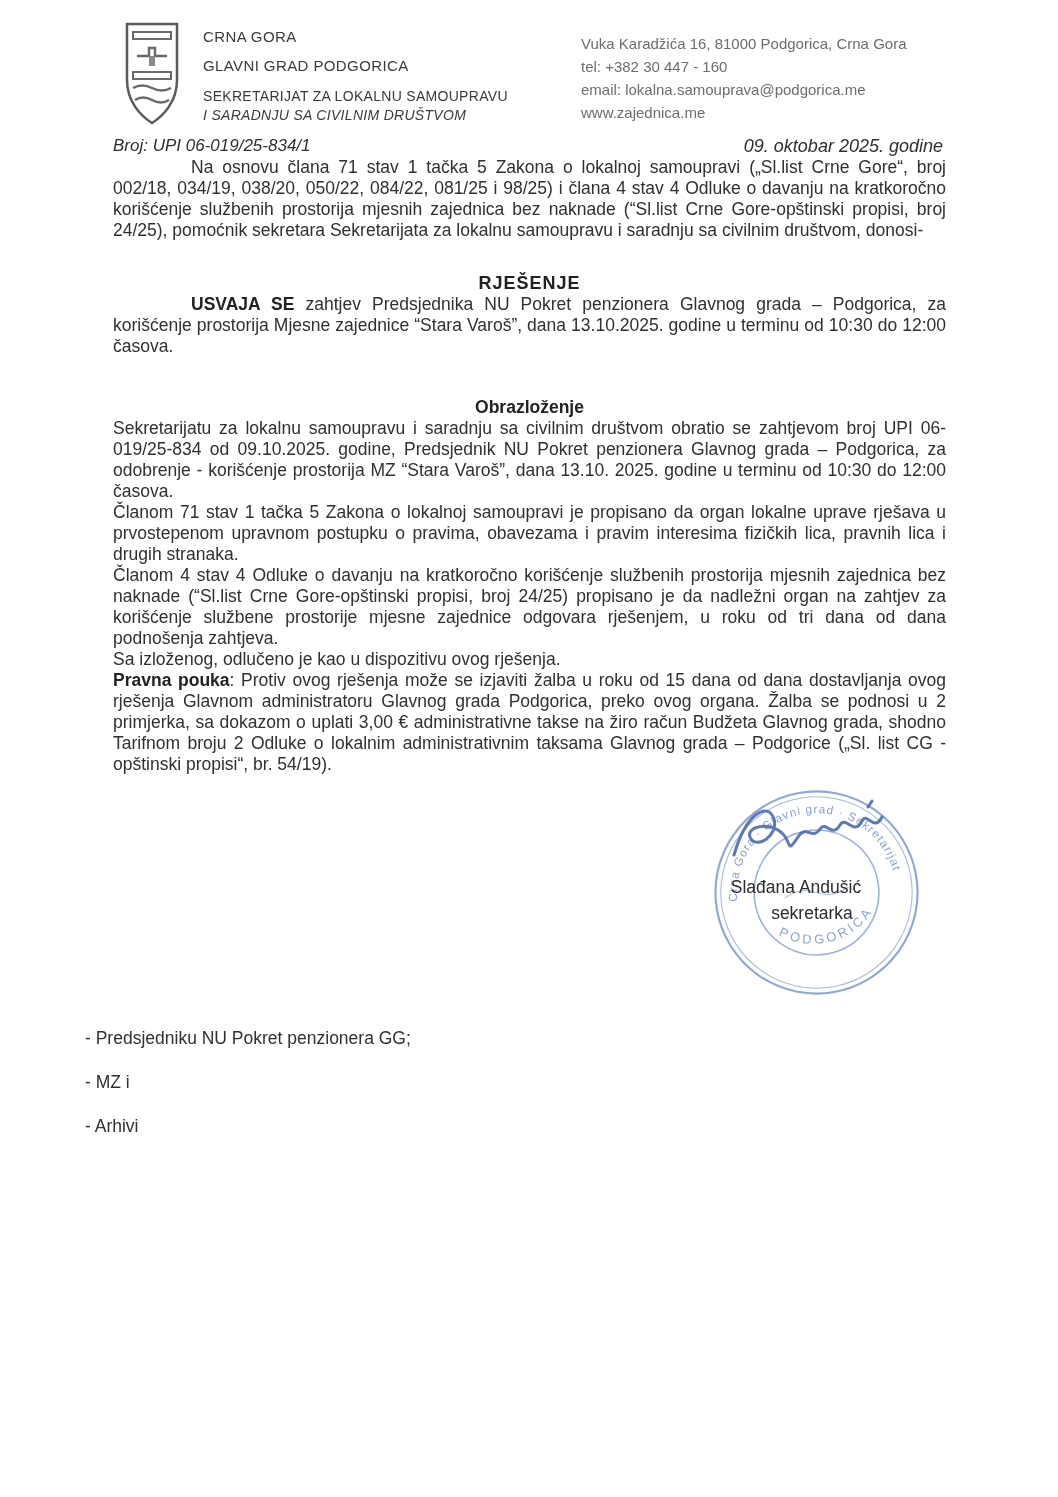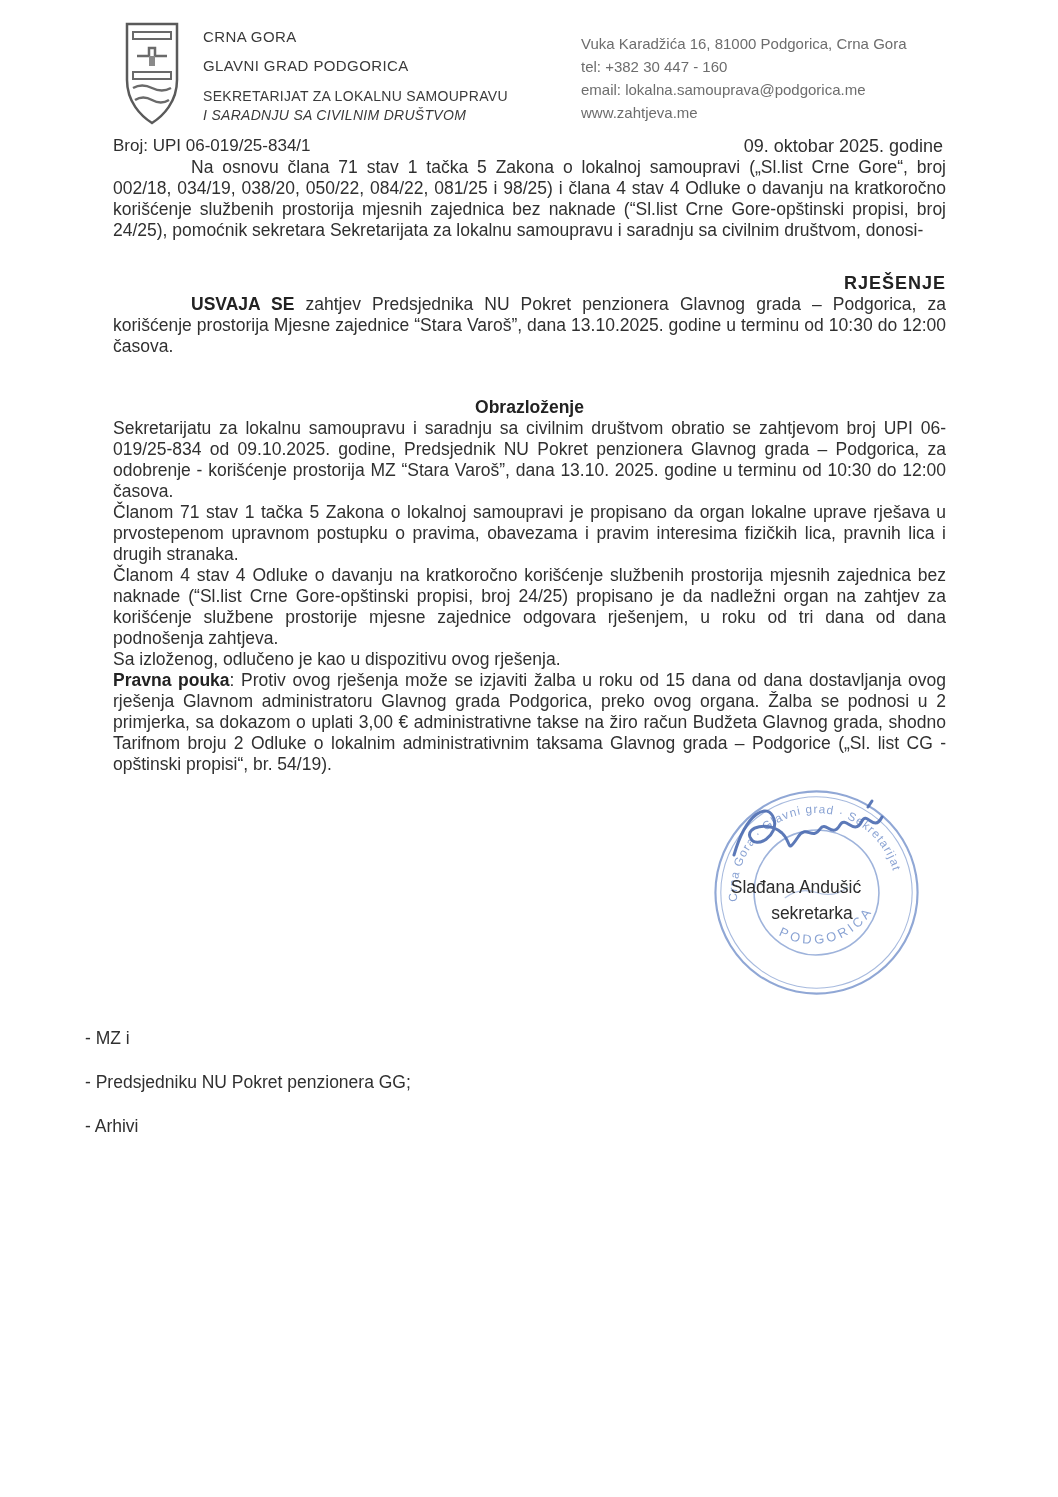--- a/index.html
+++ b/index.html
@@ -18,31 +18,31 @@
   .header{display:flex;align-items:flex-start;}
   .coa{width:58px;height:104px;margin-left:10px;flex:0 0 auto;}
   .org-block{margin-left:22px;padding-top:6px;}
   .org-line1{font-size:15px;letter-spacing:.4px;color:#3a3a3a;}
   .org-line2{font-size:15px;letter-spacing:.4px;color:#3a3a3a;margin-top:12px;}
   .org-line3{font-size:14px;letter-spacing:.3px;color:#3a3a3a;margin-top:14px;}
   .org-line4{font-size:14px;letter-spacing:.3px;color:#3a3a3a;margin-top:3px;font-style:italic;}
   .contact-block{margin-left:auto;padding-top:10px;width:365px;color:#6d6d6d;font-size:15px;line-height:23px;}
   .contact-block .row{white-space:nowrap;}
   
-  .ref-line{display:flex;justify-content:space-between;margin-top:10px;font-size:17px;color:#2f2f2f;}
+  .ref-line{display:flex;justify-content:space-between;margin-top:10px;font-size:17px;color:#2f2f2f;font-style:italic;}
   .ref-line .date{margin-right:3px;font-size:18px;}
   
   .body-text{font-size:17.5px;line-height:21px;text-align:justify;color:#303030;}
   p.para{margin:0;}
   .indent{ text-indent:78px; }
   .mt-lg{margin-top:32px;}
   .mt-md{margin-top:22px;}
   .mt-sm{margin-top:2px;}
   .doc-title{
-    text-align:right;font-weight:bold;font-size:18px;letter-spacing:1px;
+    text-align:center;font-weight:bold;font-size:18px;letter-spacing:1px;
     margin-top:32px;color:#222;
   }
   .section-title{
     text-align:center;font-weight:bold;font-size:17.5px;
     margin-top:40px;color:#222;
   }
   b.inline{font-weight:bold;color:#222;}
   
   .sign-area{position:relative;height:215px;margin-top:10px;}
   .stamp-wrap{
@@ -81,21 +81,21 @@
     <div class="org-block">
       <div class="org-line1">CRNA GORA</div>
       <div class="org-line2">GLAVNI GRAD PODGORICA</div>
       <div class="org-line3">SEKRETARIJAT ZA LOKALNU SAMOUPRAVU</div>
       <div class="org-line4">I SARADNJU SA CIVILNIM DRUŠTVOM</div>
     </div>
     <div class="contact-block">
       <div class="row">Vuka Karadžića 16, 81000 Podgorica, Crna Gora</div>
       <div class="row">tel: +382 30 447 - 160</div>
       <div class="row">email: lokalna.samouprava@podgorica.me</div>
-      <div class="row">www.zahtjeva.me</div>
+      <div class="row">www.zajednica.me</div>
     </div>
   </div>
 
   <div class="ref-line">
     <span>Broj: UPI 06-019/25-834/1</span>
     <span class="date">09. oktobar 2025. godine</span>
   </div>
 
   <div class="body-text">
 
@@ -139,18 +139,18 @@
                C 76 49, 70 62, 82 44 C 90 31, 96 48, 104 36 C 110 27, 116 46, 124 32
                C 130 22, 138 44, 146 28 C 151 18, 158 40, 166 24" fill="none" stroke="#4a6ab0" stroke-width="3" stroke-linecap="round" opacity=".9"></path>
       <path d="M152 14 l4 -6" fill="none" stroke="#4a6ab0" stroke-width="3" stroke-linecap="round" opacity=".9"></path>
     </svg>
 
     <div class="sign-name">Slađana Andušić</div>
     <div class="sign-role">sekretarka</div>
   </div>
 
   <div class="dist">
+    <div class="dist-item">- Predsjedniku NU Pokret penzionera GG;</div>
     <div class="dist-item">- MZ i</div>
-    <div class="dist-item">- Predsjedniku NU Pokret penzionera GG;</div>
     <div class="dist-item">- Arhivi</div>
   </div>
 
 </div>
 
 </body></html>

